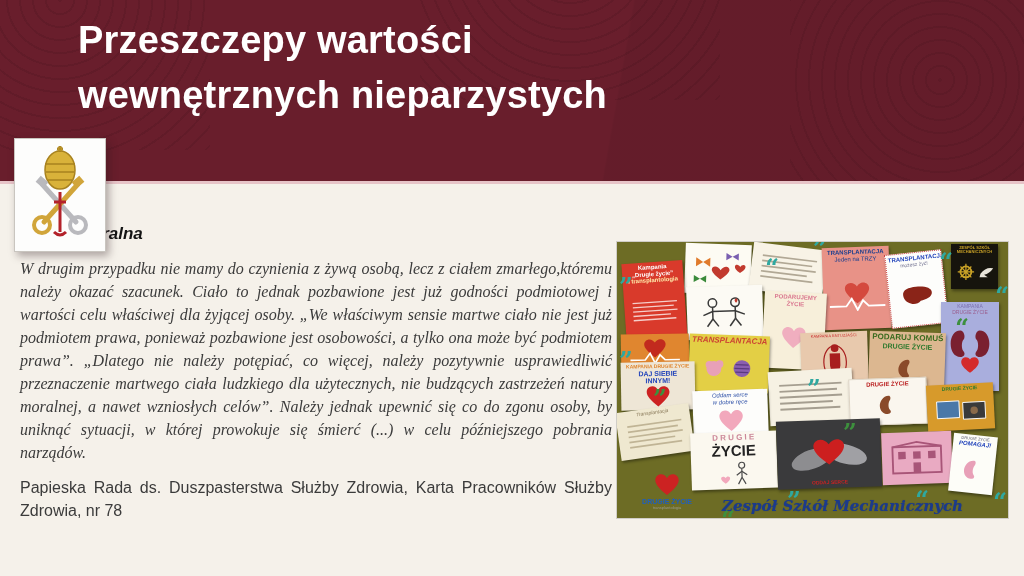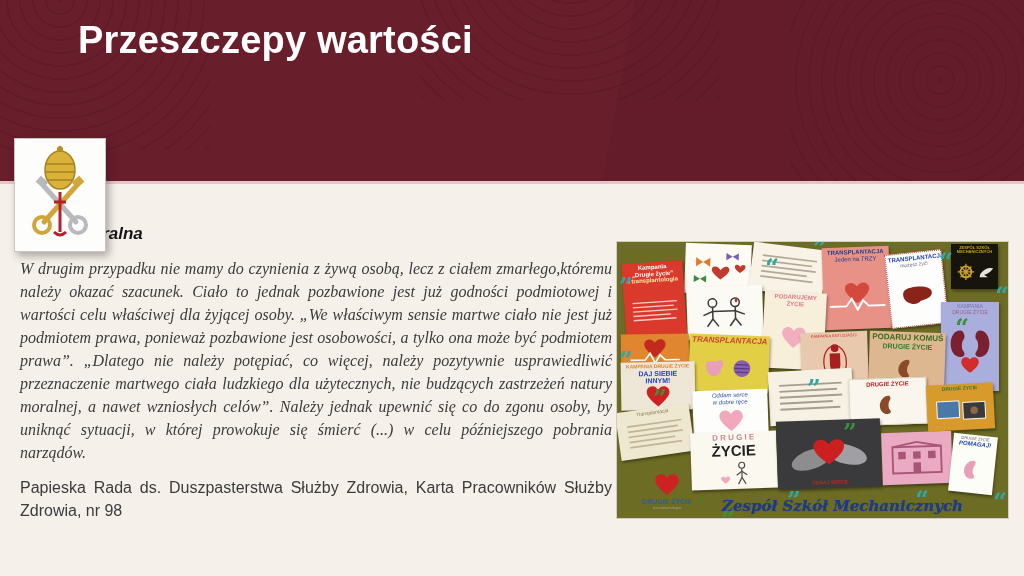--- a/index.html
+++ b/index.html
@@ -42,20 +42,21 @@
          font-size:15px;color:#1b3a8c;text-shadow:0 0 1px rgba(20,50,120,.6);}
 </style>
 </head>
 <body>
 
 <div class="slide">
 
   <div class="header">
     <div class="title">
       <div>Przeszczepy wartości</div>
+      <div>wewnętrznych nieparzystych</div>
     </div>
   </div>
 
   <div class="emblem-box">
     <span>
       <svg width="72" height="98" viewBox="0 0 72 98">
 
         <ellipse cx="36" cy="26" rx="15" ry="19" fill="#d9b23a" stroke="#a8821f" stroke-width="1.5"></ellipse>
         <path d="M21 20 H51 M22 28 H50 M24 36 H48" stroke="#a8821f" stroke-width="1.5" fill="none"></path>
         <circle cx="36" cy="5" r="2.5" fill="#d9b23a" stroke="#a8821f"></circle>
@@ -71,21 +72,21 @@
         </g>
 
         <path d="M36 48 V88 M30 58 H42 M30 88 Q36 94 42 88" stroke="#b3222a" stroke-width="3" fill="none"></path>
       </svg>
     </span>
   </div>
 
   <div class="text-col">
     <div class="moral-heading">Ocena moralna</div>
     <div class="paragraph">W drugim przypadku nie mamy do czynienia z żywą osobą, lecz z ciałem zmarłego,któremu należy okazać szacunek. Ciało to jednak pozbawione jest już godności podmiotowej i wartości celu właściwej dla żyjącej osoby. „We właściwym sensie martwe ciało nie jest już podmiotem prawa, ponieważ pozbawione jest osobowości, a tylko ona może być podmiotem prawa”. „Dlatego nie należy potępiać, co więcej, należy pozytywnie usprawiedliwić przeznaczenie martwego ciała ludzkiego dla użytecznych, nie budzących zastrzeżeń natury moralnej, a nawet wzniosłych celów”. Należy jednak upewnić się co do zgonu osoby, by uniknąć sytuacji, w której prowokuje się śmierć (...) w celu późniejszego pobrania narządów.</div>
-    <div class="citation">Papieska Rada ds. Duszpasterstwa Służby Zdrowia, Karta Pracowników Służby Zdrowia, nr 98</div>
+    <div class="citation">Papieska Rada ds. Duszpasterstwa Służby Zdrowia, Karta Pracowników Służby Zdrowia, nr 78</div>
   </div>
 
   <div class="collage">
     <div class="collage-caption">Zespół Szkół Mechanicznych</div>
   <div class="card" style="left: 68px; top: 2px; width: 66px; height: 50px; background: rgb(253, 251, 243); transform: rotate(2deg);">
         <div class="cdeco">
           <svg viewBox="0 0 70 40" width="62">
             <g fill="#e07a2a">
               <path d="M10 8l8 5-8 5z"></path>
               <path d="M26 8l-8 5 8 5z"></path>

